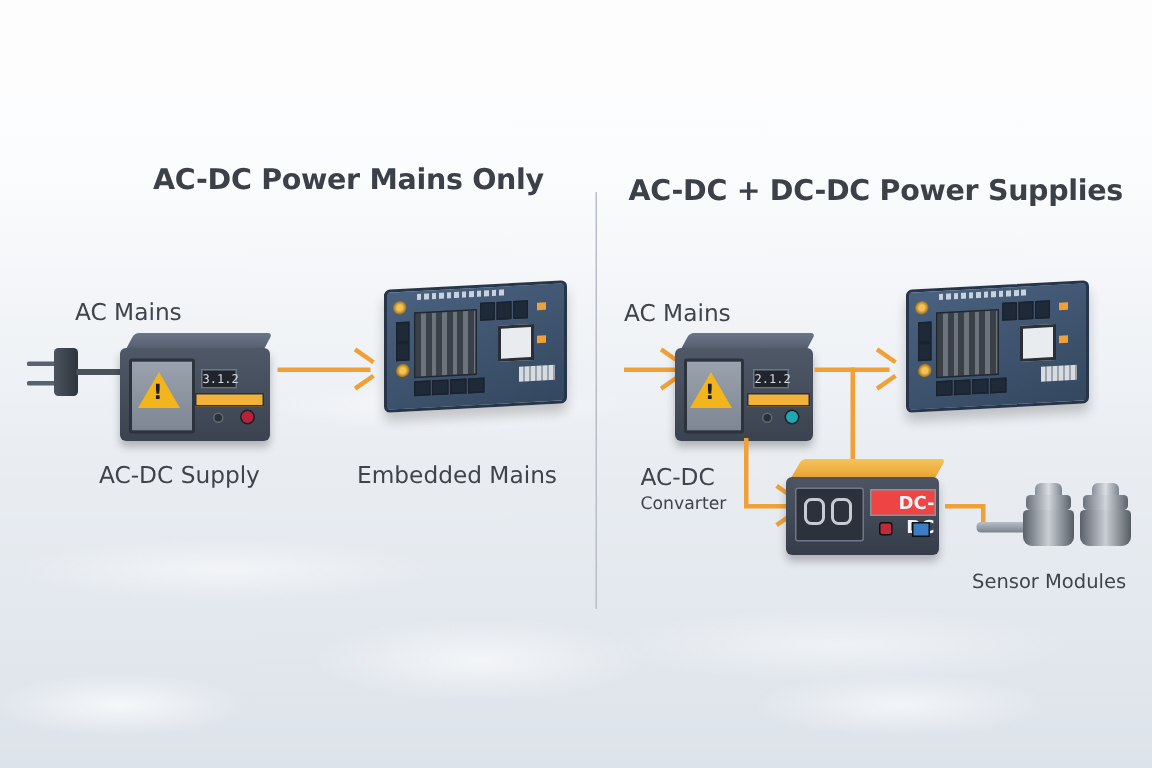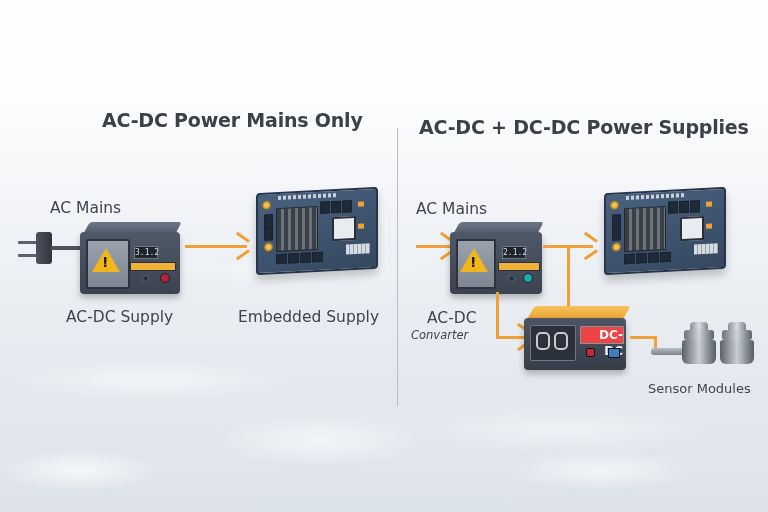--- a/index.html
+++ b/index.html
@@ -90,21 +90,21 @@
   <div class="orange-c" style="left:100px;top:34px;width:6px;height:5px;"></div>
   <div class="hdr" style="left:88px;top:54px;width:24px;height:10px;"></div>
   <div class="chip" style="left:18px;top:60px;width:9px;height:8px;"></div>
   <div class="chip" style="left:30px;top:60px;width:9px;height:8px;"></div>
   <div class="chip" style="left:42px;top:60px;width:9px;height:8px;"></div>
   <div class="chip" style="left:54px;top:60px;width:9px;height:8px;"></div>
   <div class="abs" style="left:20px;top:2px;width:60px;height:4px;background:repeating-linear-gradient(90deg,#c9d2dc 0,#c9d2dc 3px,transparent 3px,transparent 5px);"></div>
 </div>
 
 <div class="abs label" style="left:66px;top:308px;">AC-DC Supply</div>
-<div class="abs label" style="left:238px;top:308px;">Embedded Supply</div>
+<div class="abs label" style="left:238px;top:308px;">Embedded Mains</div>
 
 <div class="divider"></div>
 
 <div class="abs title" style="left:419px;top:116px;">AC-DC + DC-DC Power Supplies</div>
 
 <div class="abs label" style="left:416px;top:200px;">AC Mains</div>
 
 <div class="wire" style="left:416px;top:245px;width:40px;height:3px;"></div>
 <div class="abs" style="left:436px;top:237px;width:18px;height:18px;">
   <div class="abs" style="left:2px;top:3px;width:15px;height:3px;background:#f0a035;transform:rotate(35deg);transform-origin:right center;"></div>
@@ -176,14 +176,14 @@
   <div class="abs" style="left:2px;top:8px;width:30px;height:10px;background:linear-gradient(90deg,#6b727b,#cfd4da,#5c636c);border-radius:3px;"></div>
   <div class="abs" style="left:0;top:18px;width:34px;height:24px;background:linear-gradient(90deg,#5a616a,#c9ced4,#555c64);border-radius:3px 3px 6px 6px;"></div>
 </div>
 <div class="sensor" style="left:720px;top:322px;width:34px;height:44px;">
   <div class="abs" style="left:8px;top:0;width:18px;height:8px;background:linear-gradient(90deg,#8a9099,#d9dde2,#7d848d);border-radius:4px 4px 0 0;"></div>
   <div class="abs" style="left:2px;top:8px;width:30px;height:10px;background:linear-gradient(90deg,#6b727b,#cfd4da,#5c636c);border-radius:3px;"></div>
   <div class="abs" style="left:0;top:18px;width:34px;height:24px;background:linear-gradient(90deg,#5a616a,#c9ced4,#555c64);border-radius:3px 3px 6px 6px;"></div>
 </div>
 
 <div class="abs label" style="left:427px;top:309px;">AC-DC</div>
-<div class="abs small" style="left:411px;top:328px;font-style:italic;">Convarter</div>
+<div class="abs small" style="left:427px;top:328px;">Convarter</div>
 <div class="abs small" style="left:648px;top:381px;font-size:13px;">Sensor Modules</div>
 
 </body></html>

